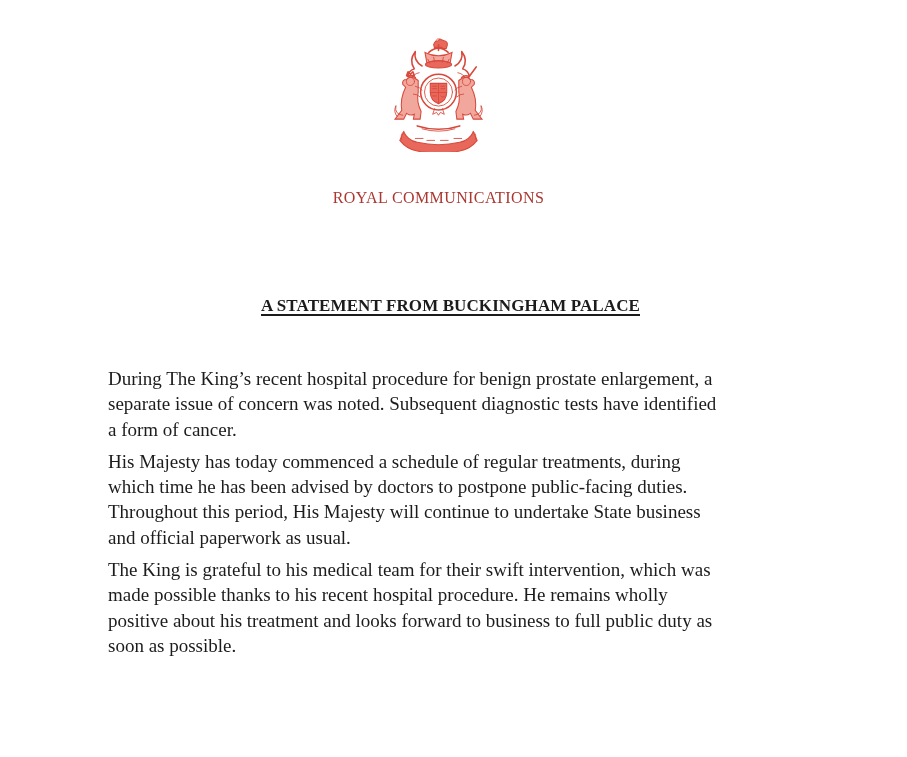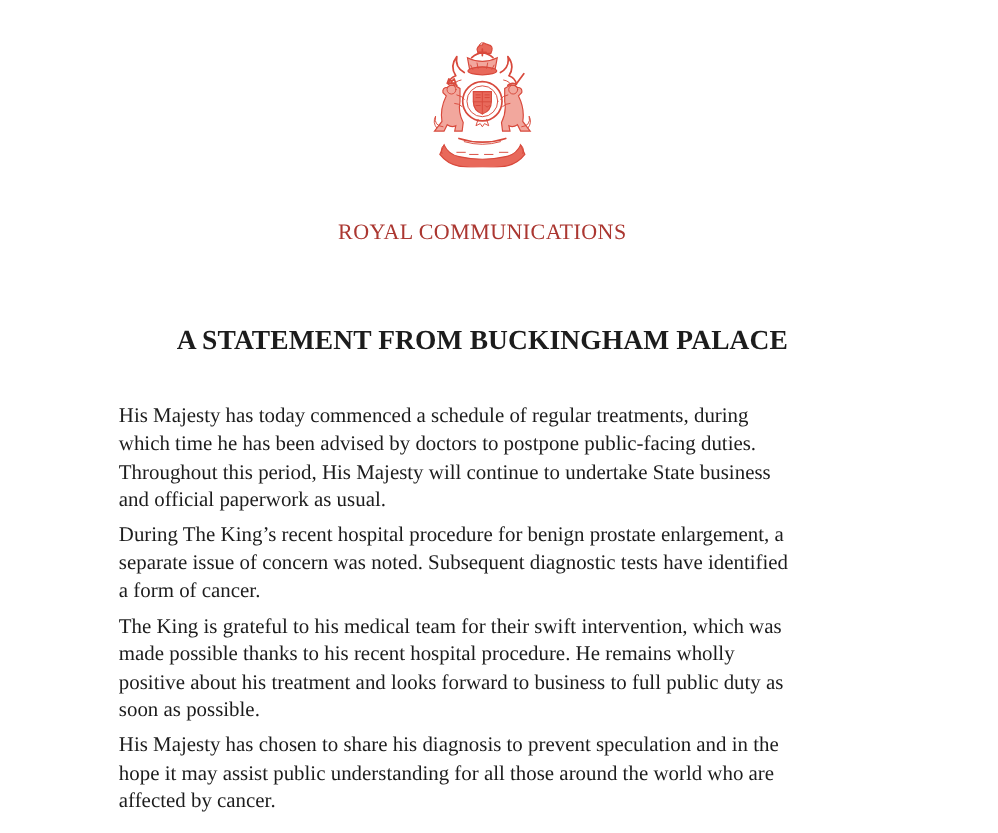--- a/index.html
+++ b/index.html
@@ -26,32 +26,34 @@
     top: 36px;
   }
   .crest-wrap svg {
     display: inline-block;
   }
   .ln   { stroke: var(--crest_red, #d8493c); fill: none; stroke-width: 1.6; stroke-linecap: round; stroke-linejoin: round; }
   .ln-thin { stroke: var(--crest_red, #d8493c); fill: none; stroke-width: 0.9; stroke-linecap: round; }
   .fill-lt { fill: var(--crest_red_light, #f2a79d); stroke: var(--crest_red, #d8493c); stroke-width: 1.1; }
   .fill-md { fill: var(--crest_red_fill, #e8695b); stroke: var(--crest_red, #d8493c); stroke-width: 1.1; }
   .masthead {
-    top: 200px;
-    font-size: 20px;
+    top: 189px;
+    font-size: 16px;
     letter-spacing: 0.4px;
     color: var(--masthead_red, #ab3731);
   }
   .heading {
     top: 296px;
-    font-size: 25px;
+    font-size: 17px;
     font-weight: bold;
     letter-spacing: 0.1px;
+    text-decoration: underline;
     text-underline-offset: 3px;
     text-decoration-thickness: 1.8px;
+    padding-left: 12px;
   }
   .body-text {
     position: absolute;
     top: 366px;
     left: 108px;
     width: 700px;
     font-size: 19px;
     line-height: 25.3px;
   }
   .body-text p {
@@ -107,29 +109,26 @@
       <path class="ln-thin" d="M14 99 q-4 3 -2 8 M86 99 q4 3 2 8"></path>
       <path class="ln-thin" d="M26 106 h8 M38 108 h8 M52 108 h8 M66 106 h8"></path>
     </svg>
   </div>
 
   <div class="center-col masthead">ROYAL COMMUNICATIONS</div>
 
   <div class="center-col heading">A STATEMENT FROM BUCKINGHAM PALACE</div>
 
   <div class="body-text">
+    <p>During The King’s recent hospital procedure for benign prostate enlargement, a
+separate issue of concern was noted. Subsequent diagnostic tests have identified
+a form of cancer.</p>
     <p>His Majesty has today commenced a schedule of regular treatments, during
 which time he has been advised by doctors to postpone public-facing duties.
 Throughout this period, His Majesty will continue to undertake State business
 and official paperwork as usual.</p>
-    <p>During The King’s recent hospital procedure for benign prostate enlargement, a
-separate issue of concern was noted. Subsequent diagnostic tests have identified
-a form of cancer.</p>
     <p>The King is grateful to his medical team for their swift intervention, which was
 made possible thanks to his recent hospital procedure. He remains wholly
 positive about his treatment and looks forward to business to full public duty as
 soon as possible.</p>
-    <p>His Majesty has chosen to share his diagnosis to prevent speculation and in the
-hope it may assist public understanding for all those around the world who are
-affected by cancer.</p>
   </div>
 
 </div>
 
 </body></html>

